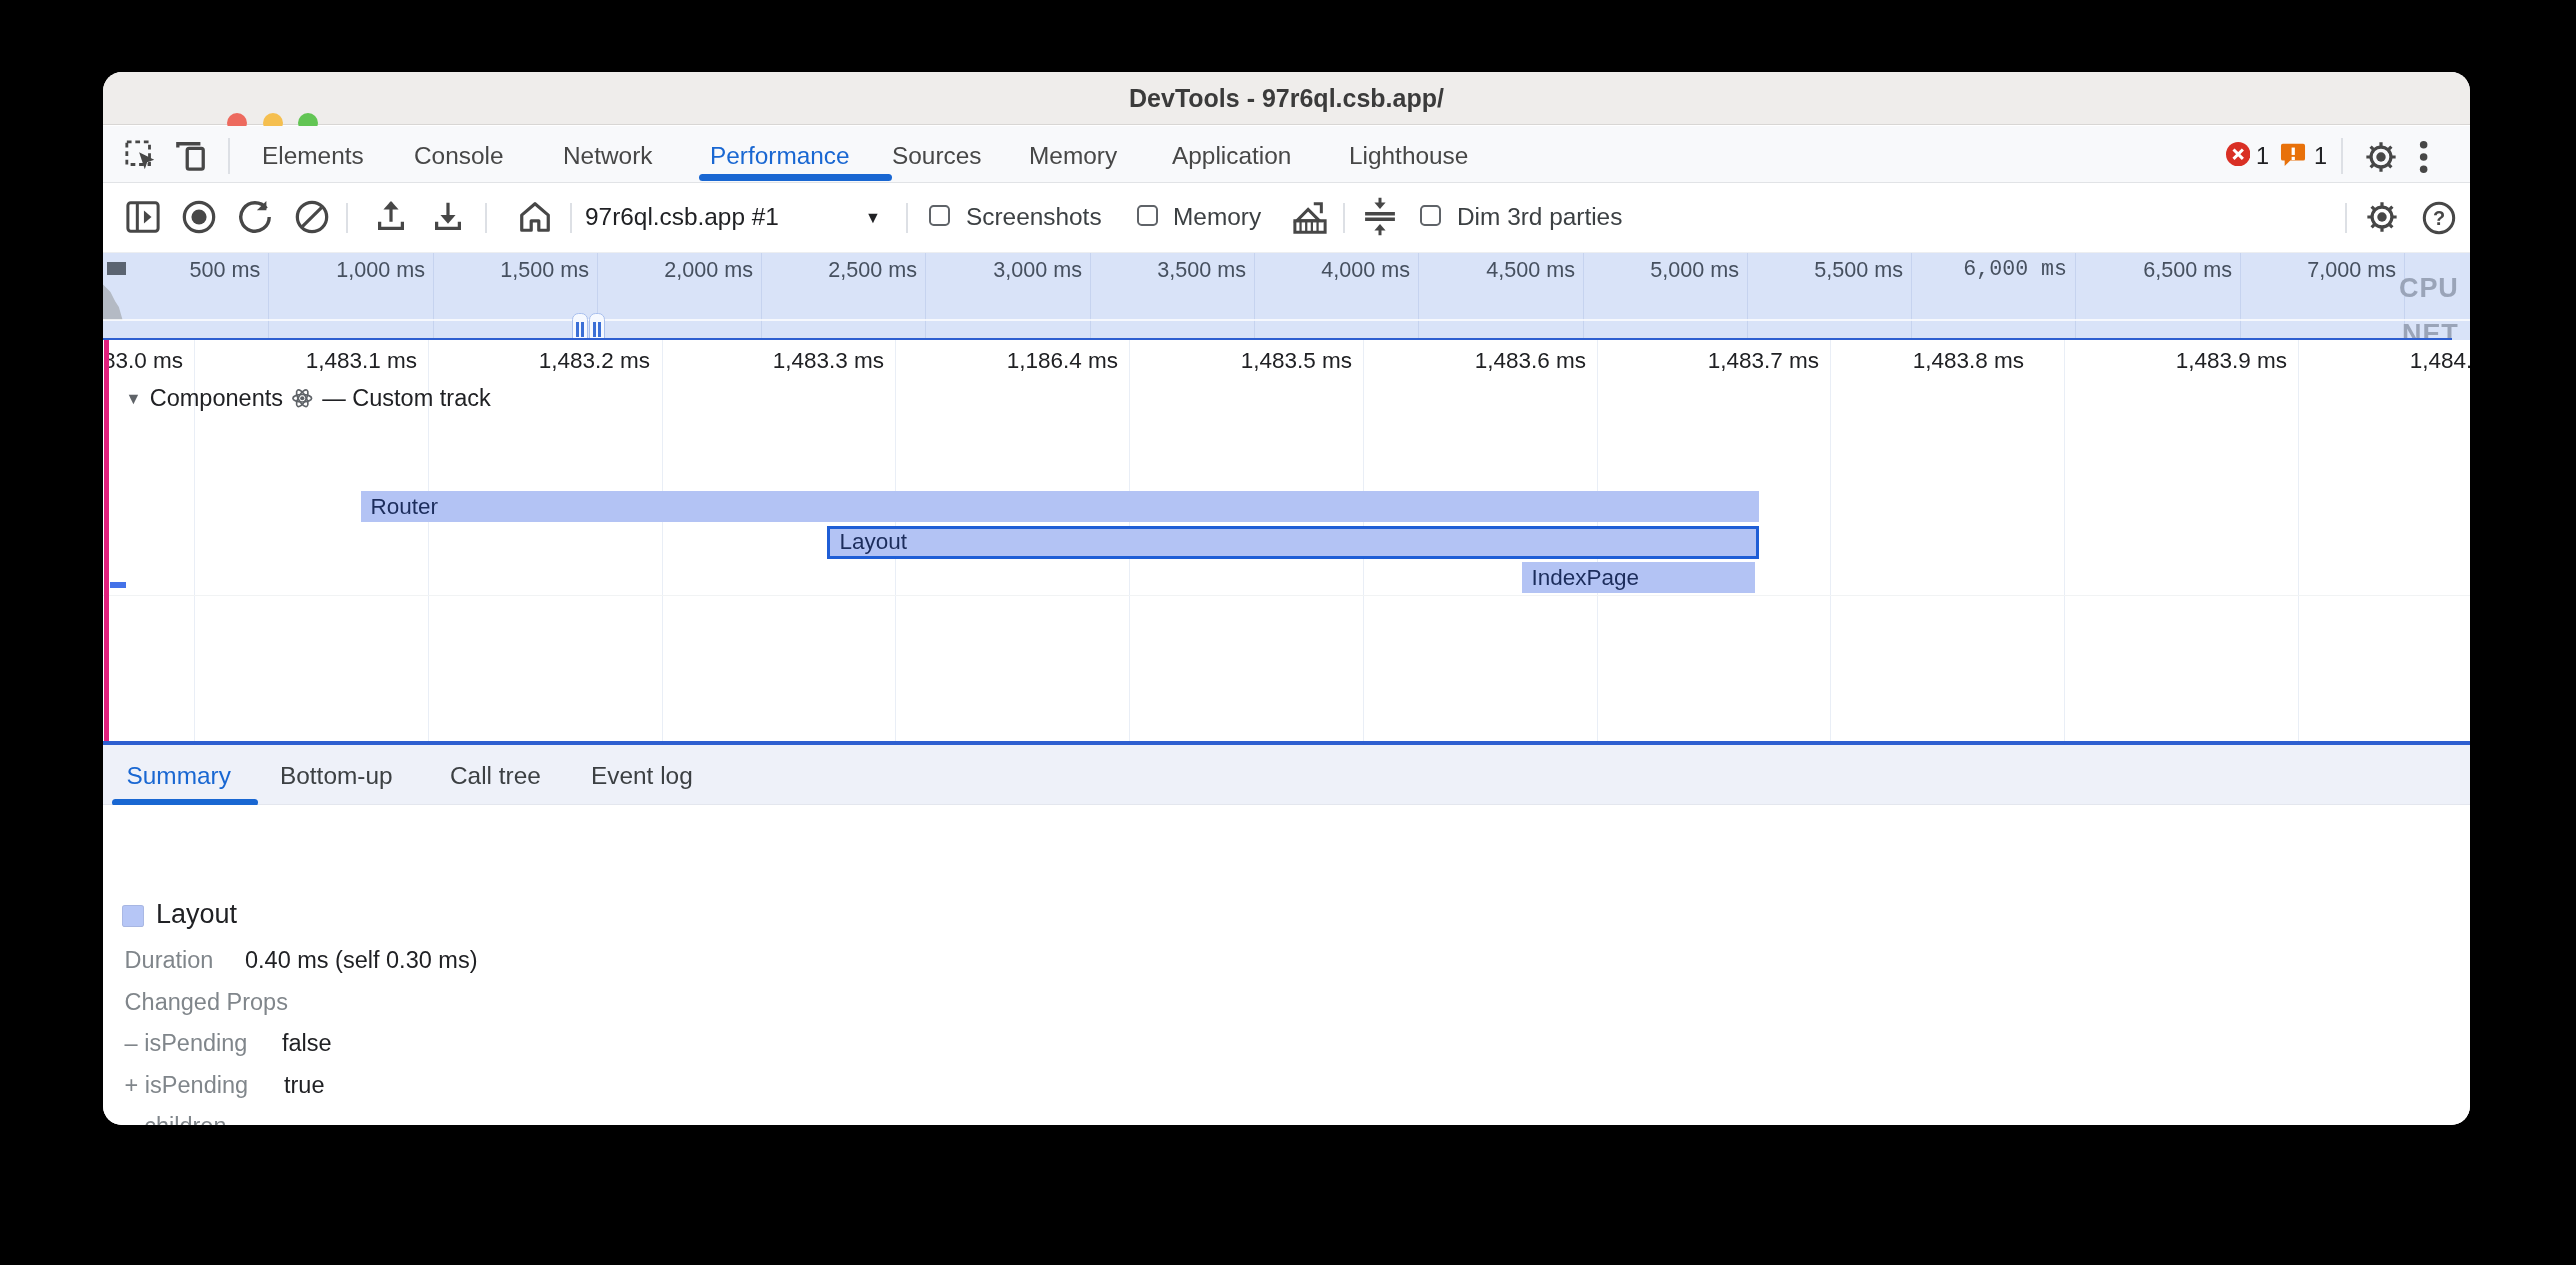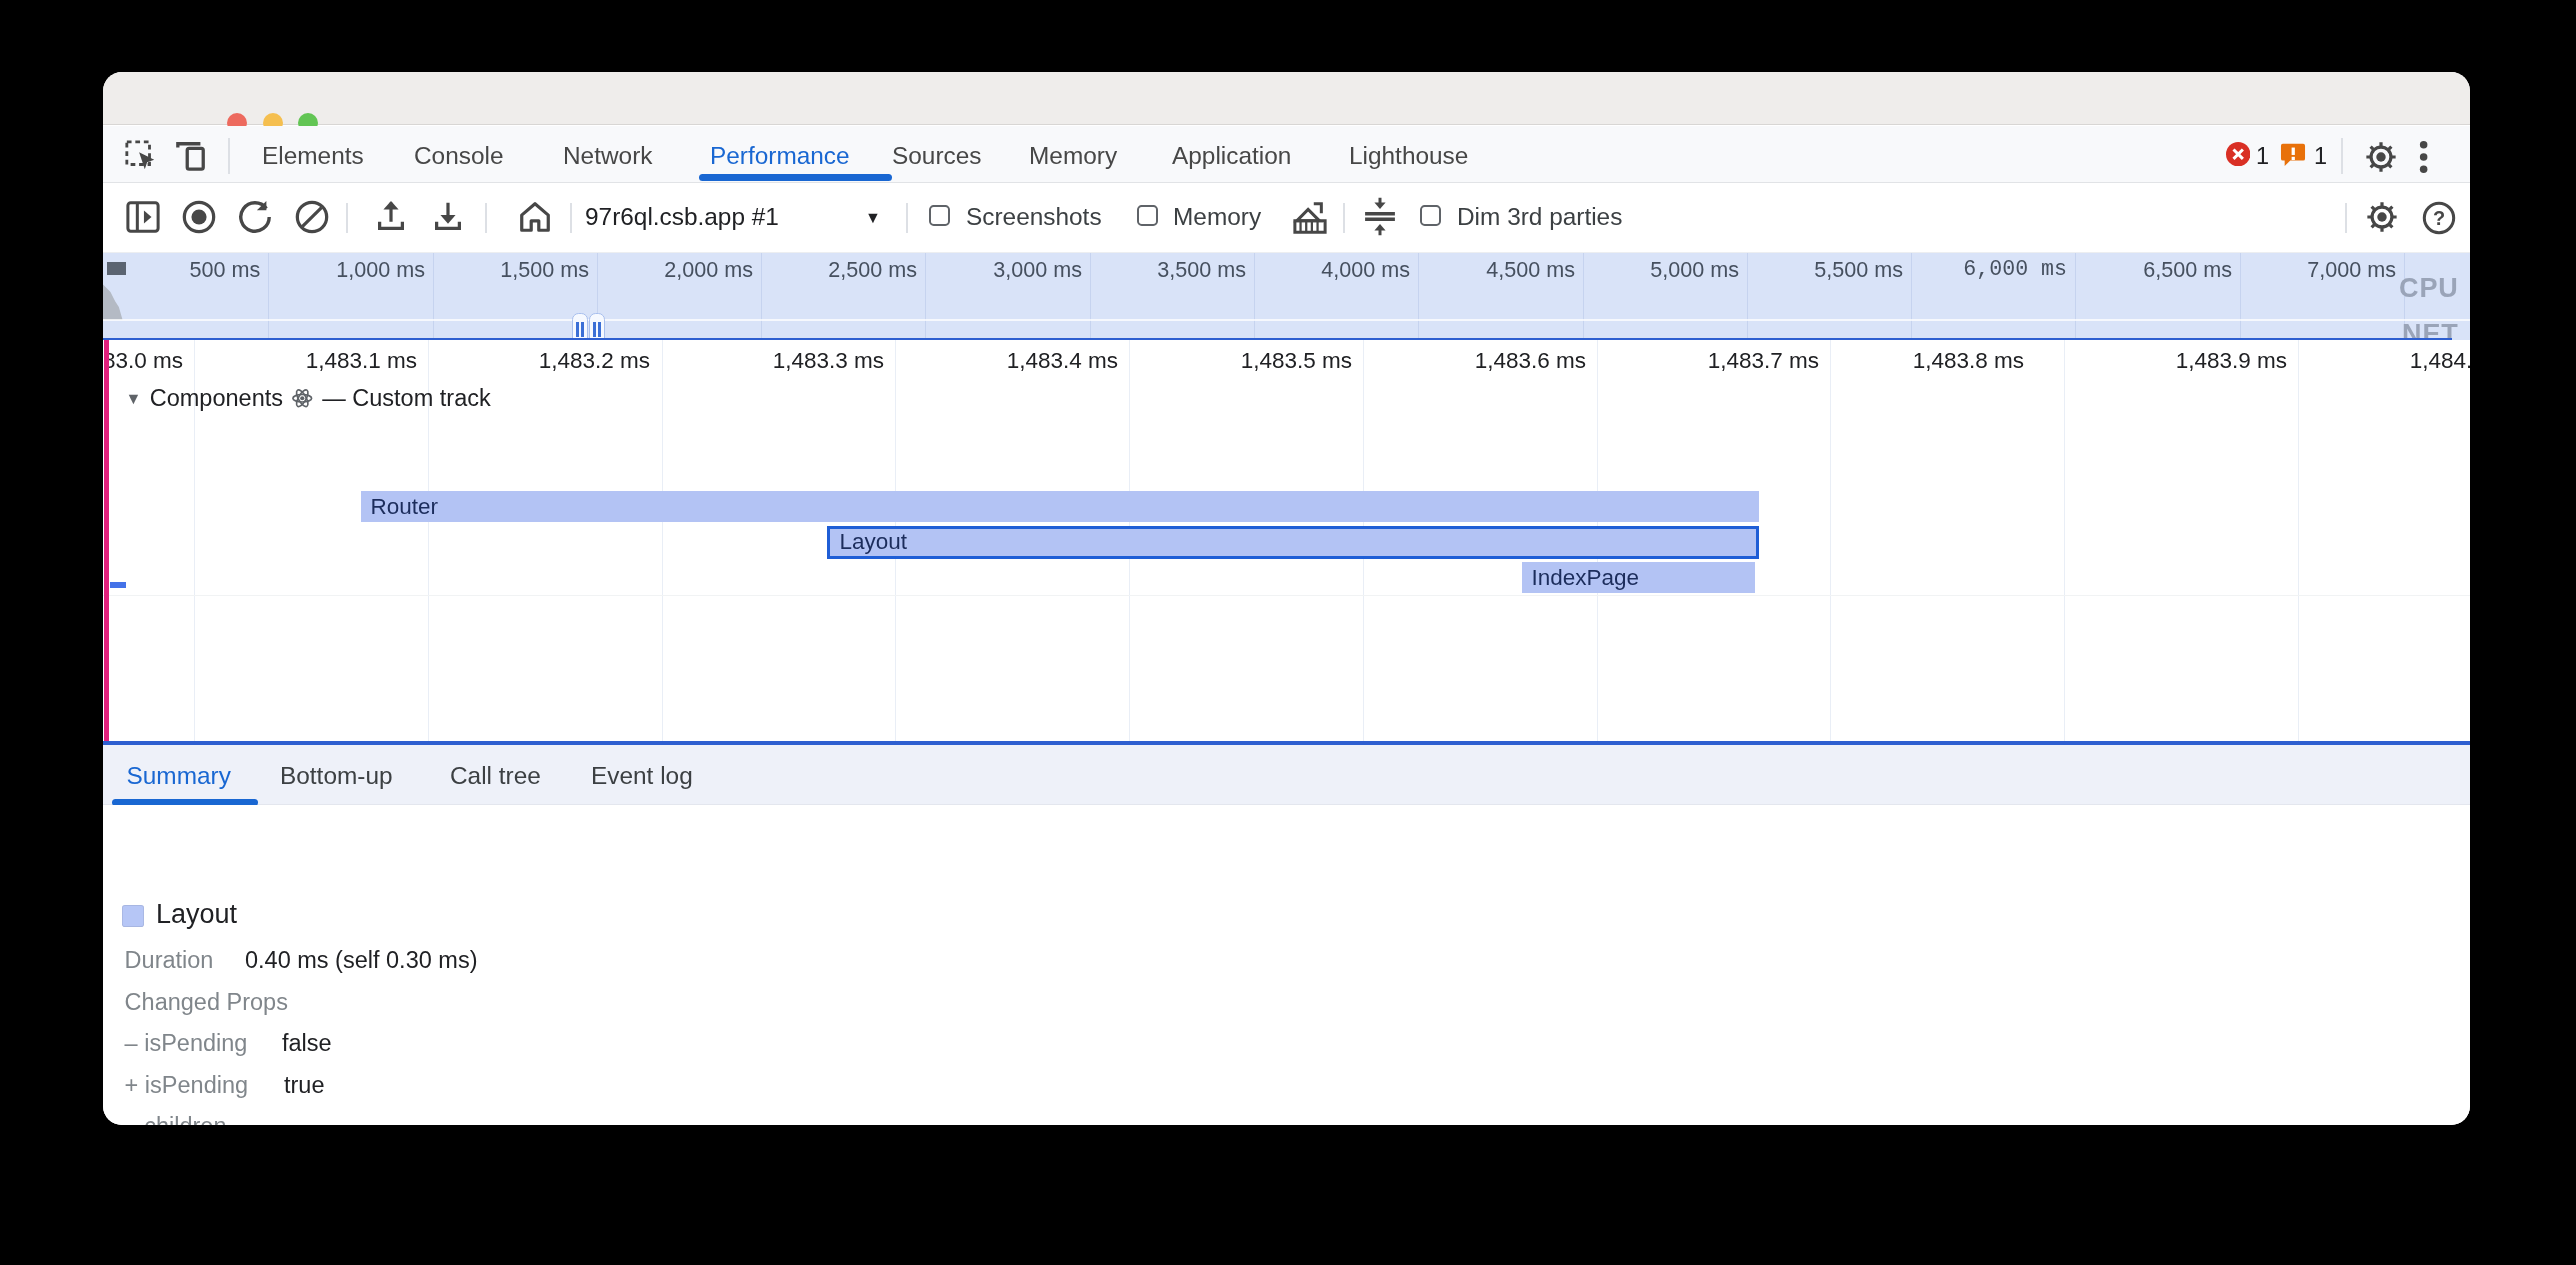--- a/index.html
+++ b/index.html
@@ -67,20 +67,21 @@
 </head>
 <body>
 
 <div id="window">
 
   <div id="titlebar">
     <div class="traffic" style="left:124px; background:#ed6a5e;"></div>
     <div class="traffic" style="left:160px; background:#f5bf4f;"></div>
     <div class="traffic" style="left:195px; background:#62c554;"></div>
   </div>
+  <div id="title-text" style="top:12.2px;">DevTools - 97r6ql.csb.app/</div>
 
   <div id="tabbar"></div>
   <svg class="abs" style="left:20.7px; top:67px;" width="34" height="34" viewBox="0 0 36 36">
     <rect x="3" y="3" width="24" height="24" fill="none" stroke="#474747" stroke-width="3" stroke-dasharray="5 4"></rect>
     <path d="M16 14 L32 22 L24.5 24.5 L22 32 Z" fill="#474747"></path>
   </svg>
   <svg class="abs" style="left:71px; top:68px;" width="34" height="32" viewBox="0 0 36 34">
     <path d="M4 8 L4 4 L28 4" fill="none" stroke="#474747" stroke-width="3.5"></path>
     <rect x="14" y="9" width="17" height="22" fill="none" stroke="#474747" stroke-width="3.5" rx="2"></rect>
   </svg>
@@ -272,21 +273,21 @@
         <div class="grid-v" style="left: 1727px;"></div>
         <div class="grid-v" style="left: 1961px;"></div>
         <div class="grid-v" style="left: 2195px;"></div>
       </div>
     <div class="abs" style="left:0; top:255px; width:100%; height:0.9px; background:#f1f3f4;"></div>
     <div id="ruler-labels">
         <div class="ruler-label" style="left: -153px;">1,483.0 ms</div>
         <div class="ruler-label" style="left: 81px;">1,483.1 ms</div>
         <div class="ruler-label" style="left: 314px;">1,483.2 ms</div>
         <div class="ruler-label" style="left: 548px;">1,483.3 ms</div>
-        <div class="ruler-label" style="left: 782px;">1,483.4 ms</div>
+        <div class="ruler-label" style="left: 782px;">1,186.4 ms</div>
         <div class="ruler-label" style="left: 1016px;">1,483.5 ms</div>
         <div class="ruler-label" style="left: 1250px;">1,483.6 ms</div>
         <div class="ruler-label" style="left: 1483px;">1,483.7 ms</div>
         <div class="ruler-label" style="left: 1688px; text-align: right;">1,483.8 ms</div>
         <div class="ruler-label" style="left: 1951px;">1,483.9 ms</div>
         <div class="ruler-label" style="left: 2185px;">1,484.0 ms</div>
       </div>
     <div id="track-header">
       <span style="font-size:16px; color:#5f6368;">▼</span>
       <span>Components</span>

